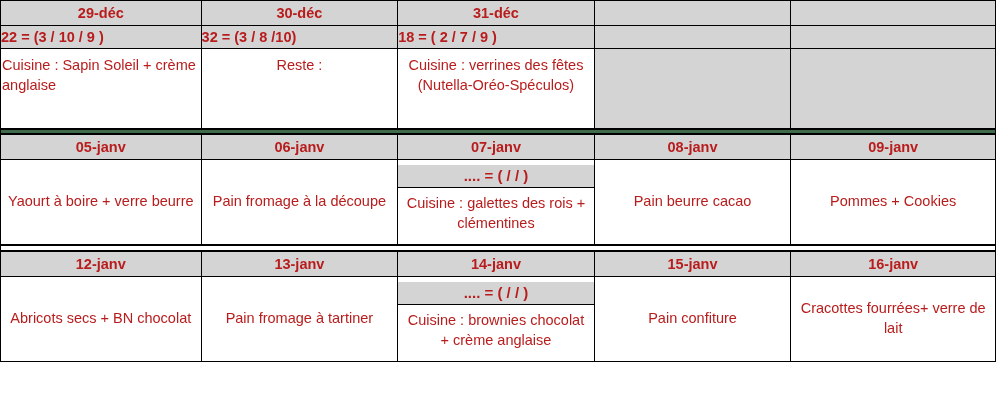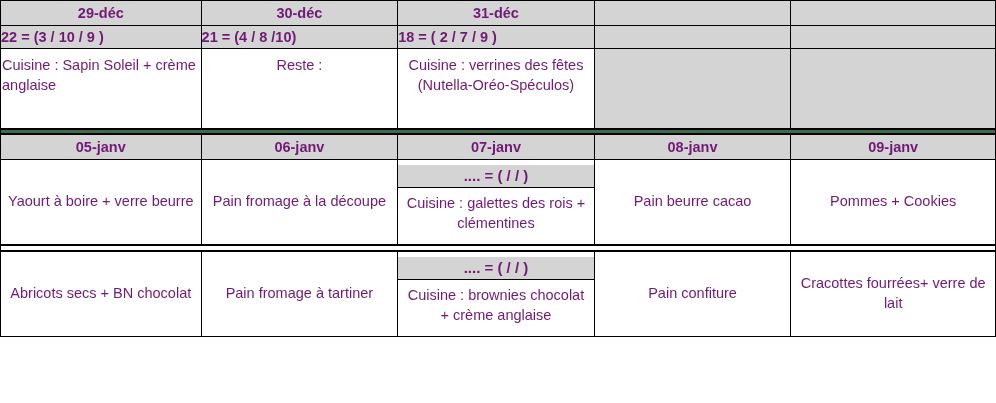--- a/index.html
+++ b/index.html
@@ -21,21 +21,21 @@
   table.grid {
     border-collapse: collapse;
     table-layout: fixed;
     width: 996px;
   }
   table.grid td {
     border: 1px solid #000000;
     padding: 0;
     vertical-align: middle;
     font-size: 14.5px;
-    color: #701a75;
+    color: #b91c1c;
   }
   
   col.c0 { width: 200px; }
   col.c1 { width: 196px; }
   col.c2 { width: 196px; }
   col.c3 { width: 196px; }
   col.c4 { width: 204px; }
 
   .hdr-date {
     background: #d4d4d4;
@@ -119,21 +119,21 @@
     <tbody>
         <tr>
       <td class="hdr-date">29-déc</td>
       <td class="hdr-date">30-déc</td>
       <td class="hdr-date">31-déc</td>
       <td class="hdr-date blank-grey"></td>
       <td class="hdr-date blank-grey"></td>
     </tr>
     <tr>
       <td class="hdr-sum">22 = (3 / 10 / 9 )</td>
-      <td class="hdr-sum">21 = (4 / 8 /10)</td>
+      <td class="hdr-sum">32 = (3 / 8 /10)</td>
       <td class="hdr-sum">18 = ( 2 / 7 / 9 )</td>
       <td class="hdr-sum blank-grey"></td>
       <td class="hdr-sum blank-grey"></td>
     </tr>
     <tr>
       <td class="meal left-top h-tall">Cuisine : Sapin Soleil + crème anglaise</td>
       <td class="meal top h-tall">Reste :</td>
       <td class="meal top h-tall">Cuisine : verrines des fêtes (Nutella-Oréo-Spéculos)</td>
       <td class="meal blank-grey h-tall"></td>
       <td class="meal blank-grey h-tall"></td>
@@ -188,20 +188,27 @@
 
   <table class="grid">
     <colgroup>
         <col class="c0">
         <col class="c1">
         <col class="c2">
         <col class="c3">
         <col class="c4">
       </colgroup>
     <tbody>
+        <tr>
+      <td class="hdr-date">12-janv</td>
+      <td class="hdr-date">13-janv</td>
+      <td class="hdr-date">14-janv</td>
+      <td class="hdr-date">15-janv</td>
+      <td class="hdr-date">16-janv</td>
+    </tr>
     <tr>
       <td class="meal h-mid">Abricots secs + BN chocolat</td>
       <td class="meal h-mid">Pain fromage à tartiner</td>
       <td class="cell-stack h-mid">
         <div class="sub-sum">.... = (      /      /      )</div>
         <div class="sub-body">Cuisine : brownies chocolat + crème anglaise</div>
       </td>
       <td class="meal h-mid">Pain confiture</td>
       <td class="meal h-mid">Cracottes fourrées+ verre de lait</td>
     </tr>

